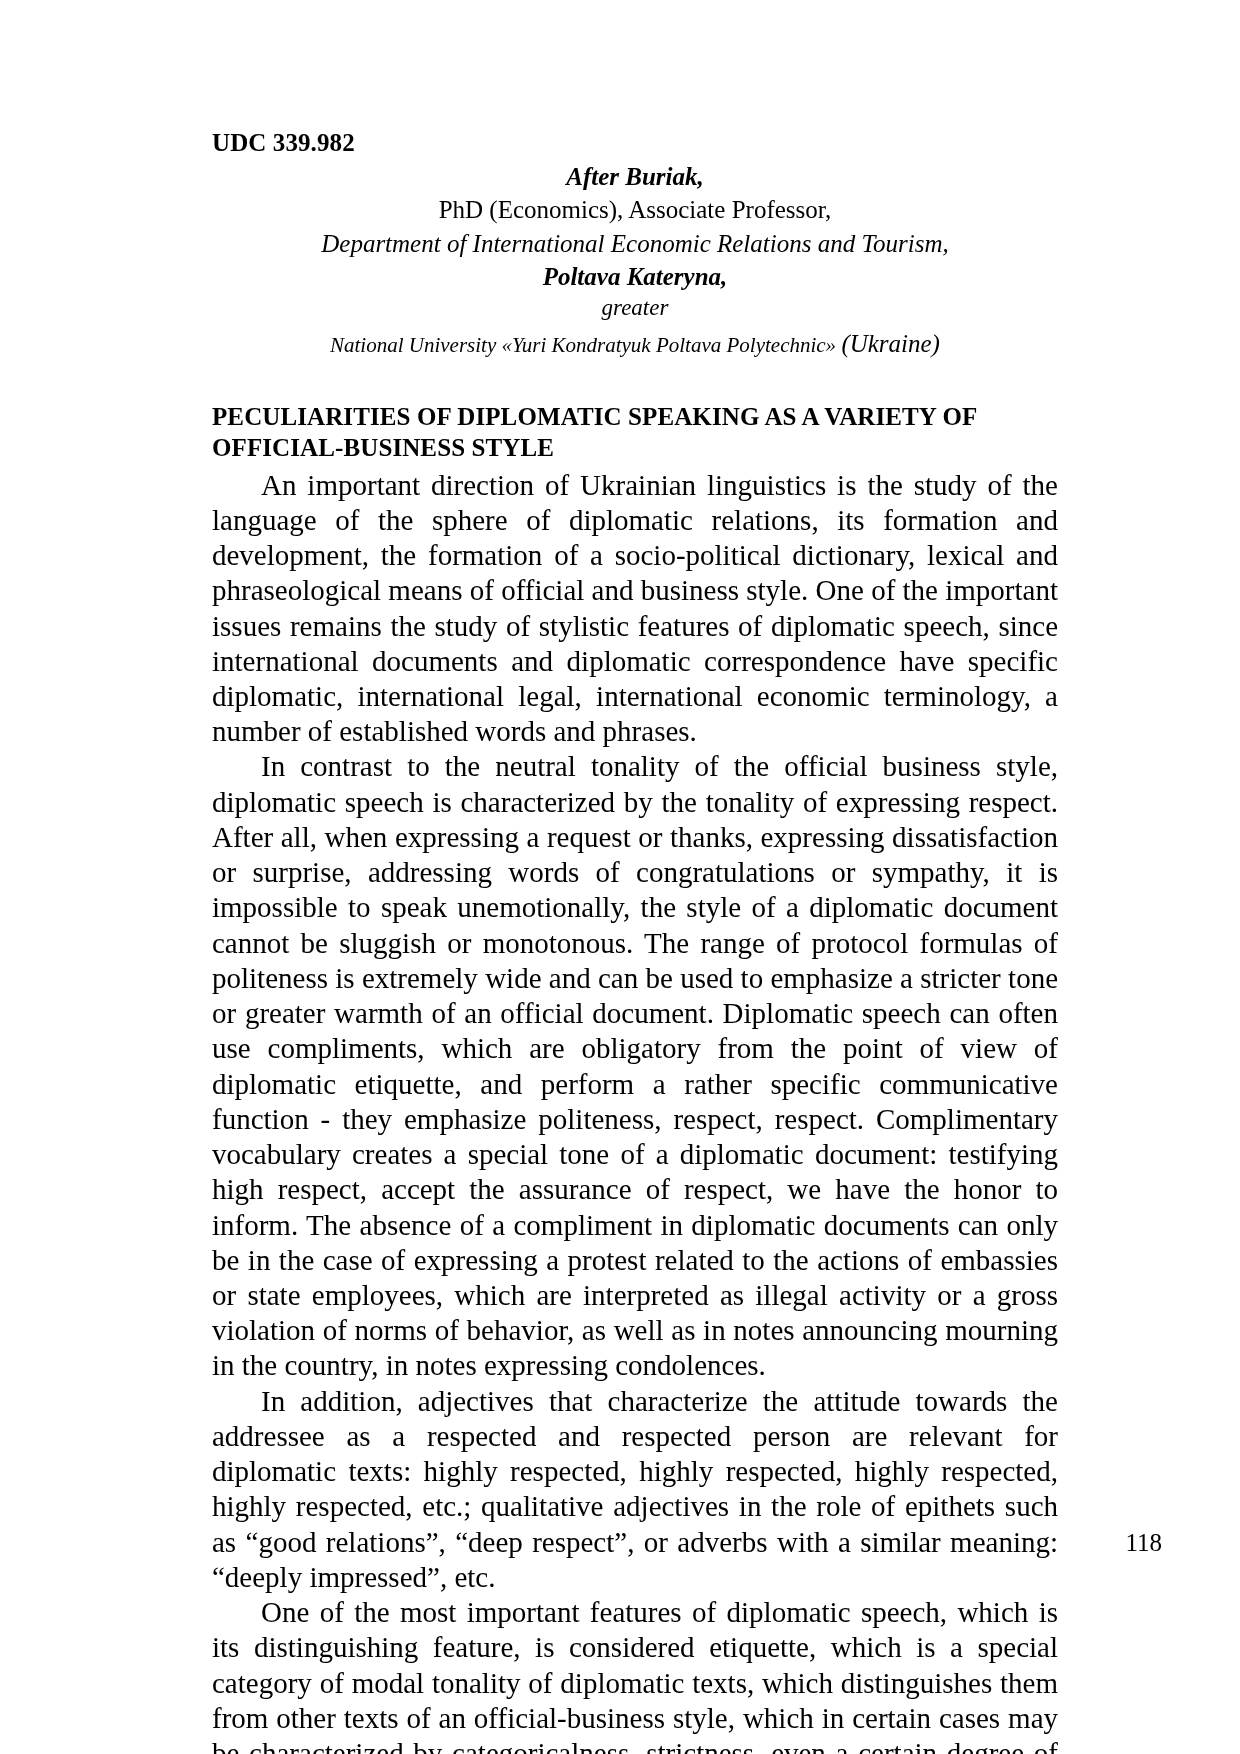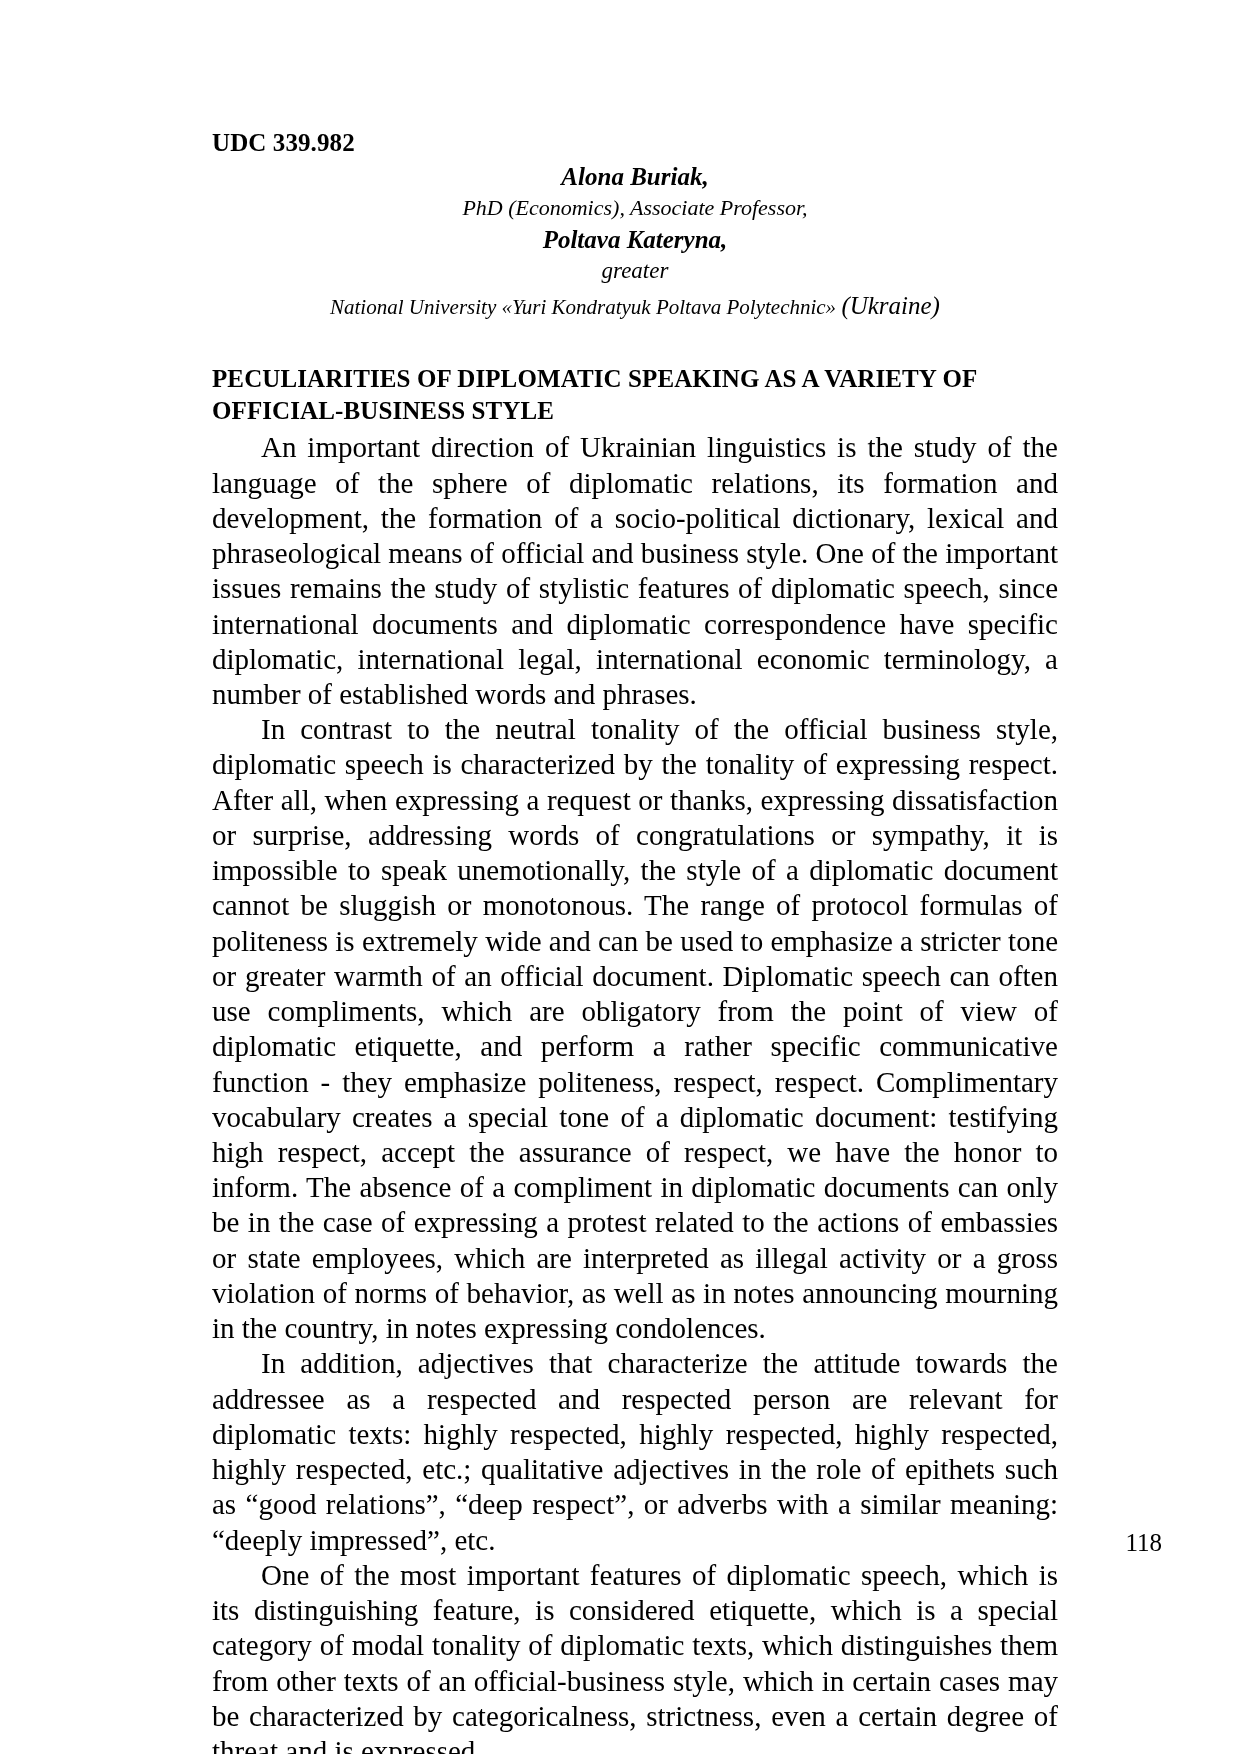--- a/index.html
+++ b/index.html
@@ -46,22 +46,21 @@
 
   .author-name {
     font-size: 25px;
     font-style: italic;
     font-weight: bold;
     line-height: 1.33;
     margin: 0;
   }
 
   .author-role {
-    font-size: 22px;
-    font-style: italic;
+    font-size: 25px;
     font-weight: normal;
     line-height: 1.33;
     margin: 0;
   }
 
   .author-dept {
     font-size: 25px;
     font-style: italic;
     font-weight: normal;
     line-height: 1.33;
@@ -128,22 +127,23 @@
 </head>
 <body>
 
 <div class="page">
 
   <div class="content">
 
     <div class="udc">UDC 339.982</div>
 
     <div class="byline-block">
-      <div class="author-name">Alona Buriak,</div>
+      <div class="author-name">After Buriak,</div>
       <div class="author-role">PhD (Economics), Associate Professor,</div>
+      <div class="author-dept">Department of International Economic Relations and Tourism,</div>
       <div class="author-name">Poltava Kateryna,</div>
       <div class="student-role">greater</div>
       <div class="affiliation"><span>National University «Yuri Kondratyuk Poltava Polytechnic» </span><span class="country">(Ukraine)</span></div>
     </div>
 
     <h1 class="article-title">
       <span>PECULIARITIES OF DIPLOMATIC SPEAKING AS A VARIETY OF</span>
       <span>OFFICIAL-BUSINESS STYLE</span>
     </h1>
 

